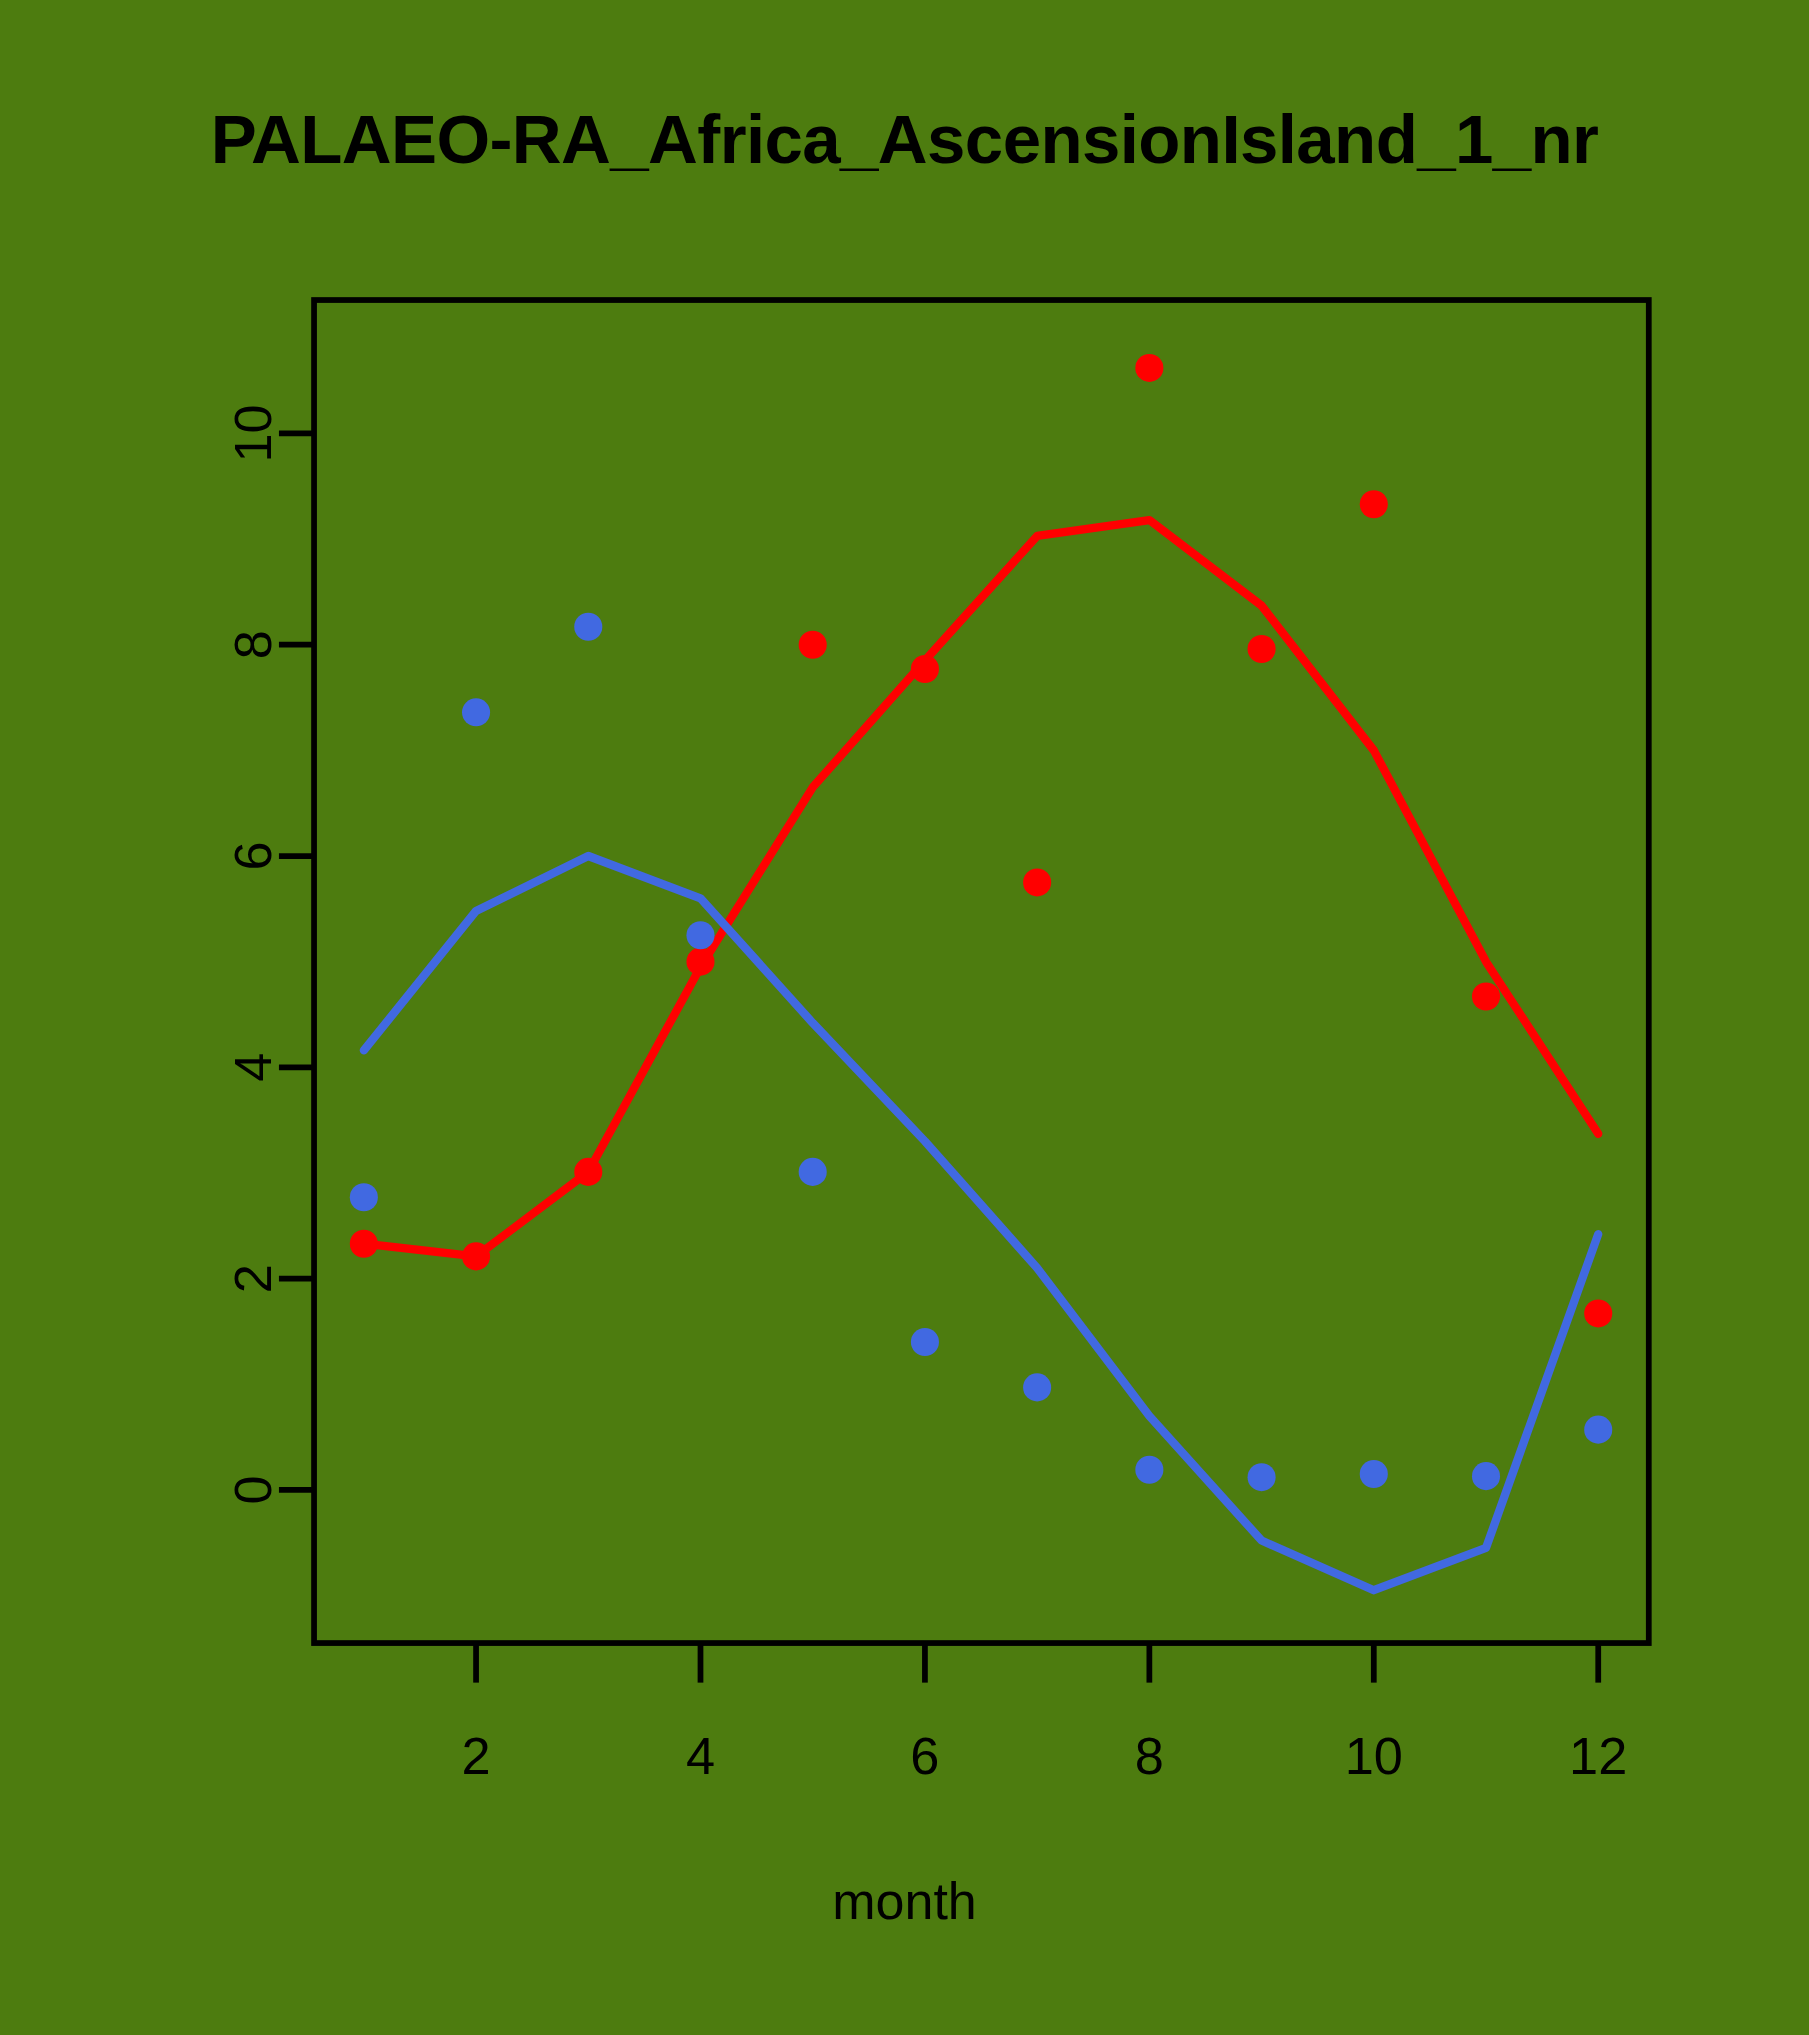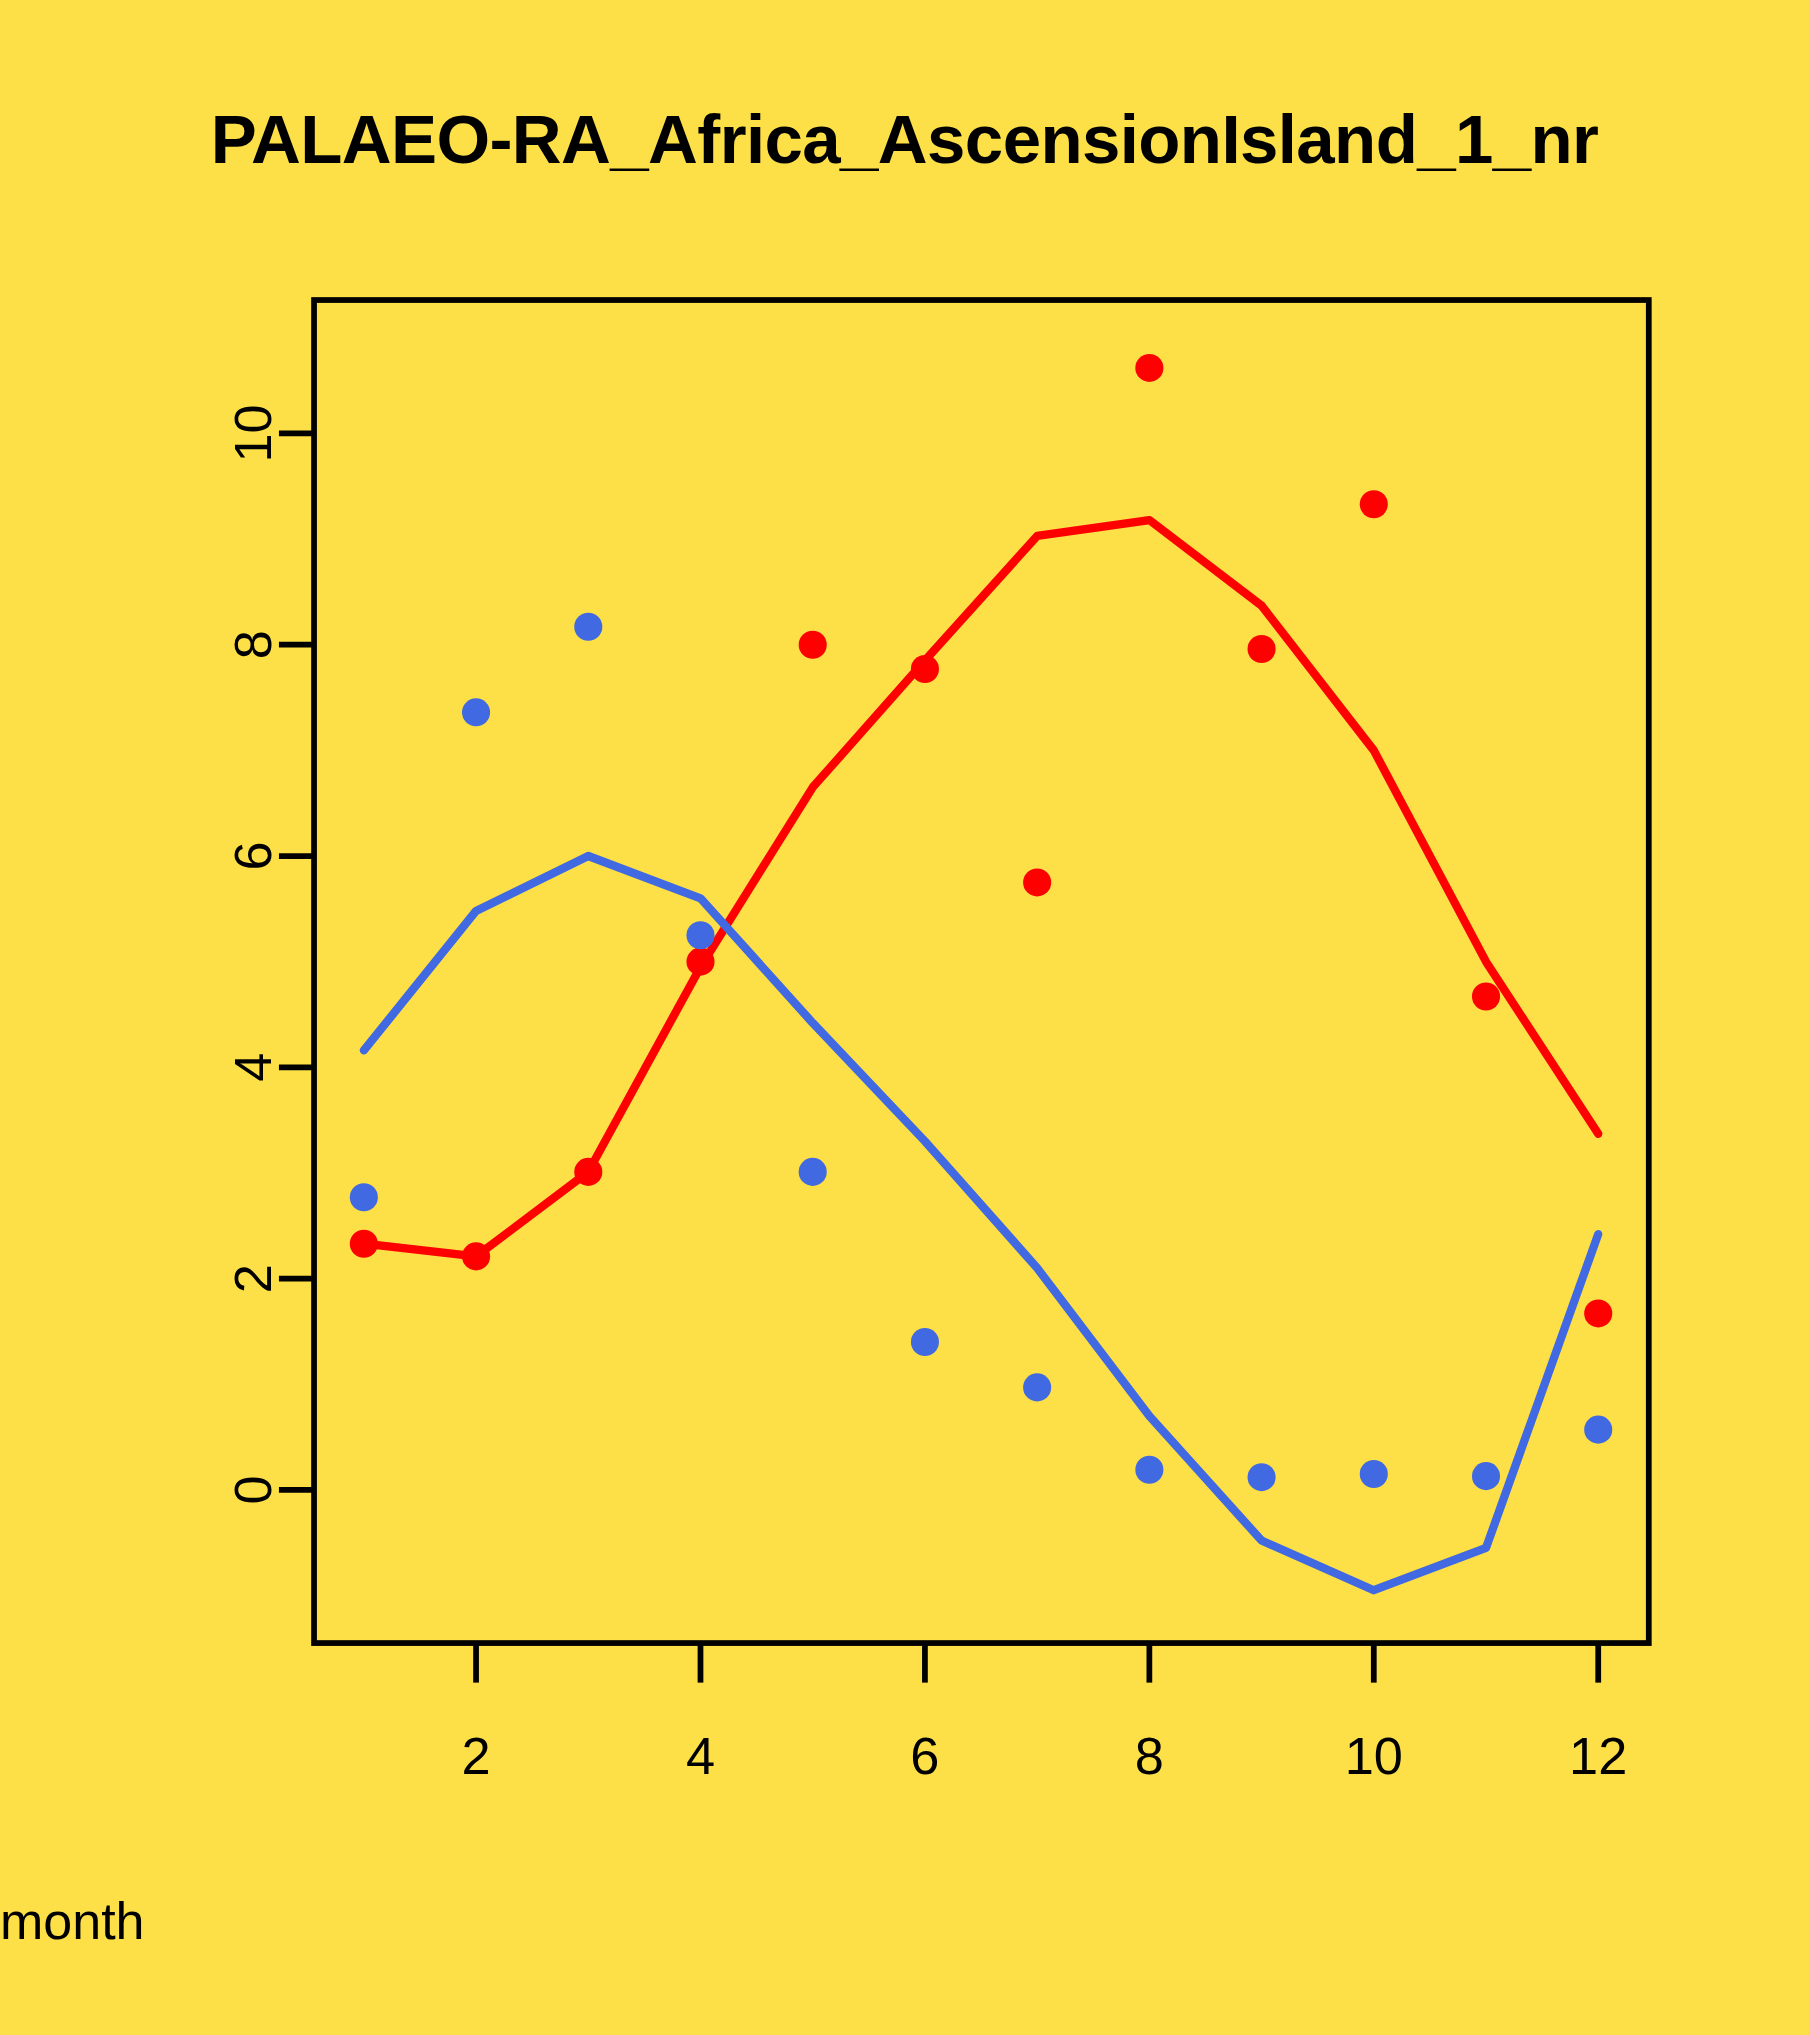--- a/index.html
+++ b/index.html
@@ -11,45 +11,45 @@
     width: 1809px;
     height: 2035px;
     font-family: "Liberation Sans", sans-serif;
     -webkit-font-smoothing: antialiased;
     overflow: hidden;
     position: relative;
   }
   #figure {
     position: absolute;
     inset: 0;
-    background: #fde047;
+    background: #4d7c0f;
   }
   #plot-title {
     position: absolute;
     left: 0;
     top: 102px;
     width: 1809px;
     text-align: center;
     font-family: "Liberation Sans", sans-serif;
     font-weight: bold;
     font-size: 69px;
     letter-spacing: -0.6px;
     color: #000000;
     white-space: nowrap;
     line-height: 1.1;
   }
   #x-axis-label {
     position: absolute;
     left: 0;
     top: 1871px;
     width: 1809px;
+    text-align: center;
     font-family: "Liberation Sans", sans-serif;
     font-size: 52px;
     color: #000000;
-    margin-top: 20px;
   }
   svg#chart-svg {
     position: absolute;
     left: 0;
     top: 0;
     width: 1809px;
     height: 2035px;
   }
   .tick-label {
     font-family: "Liberation Sans", sans-serif;

